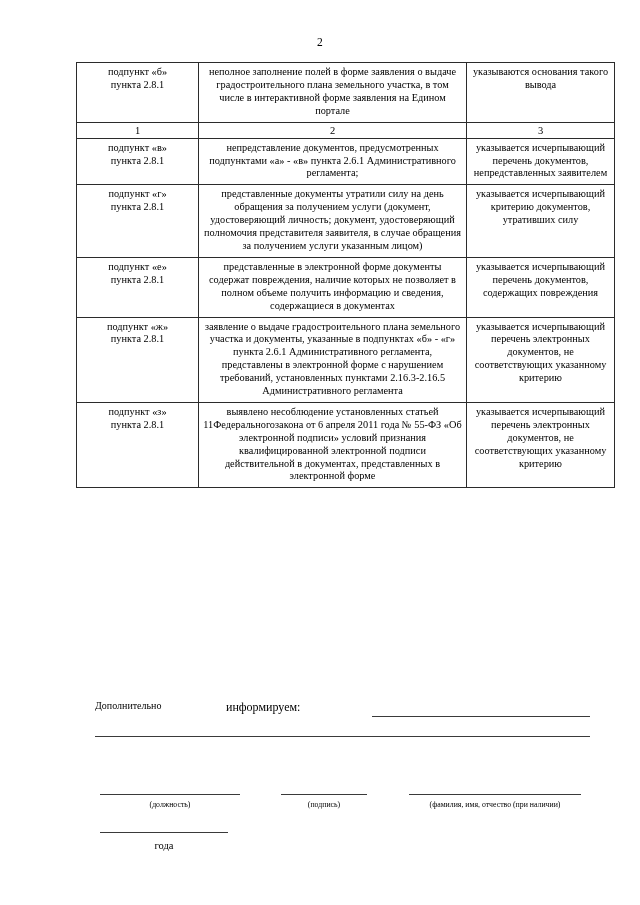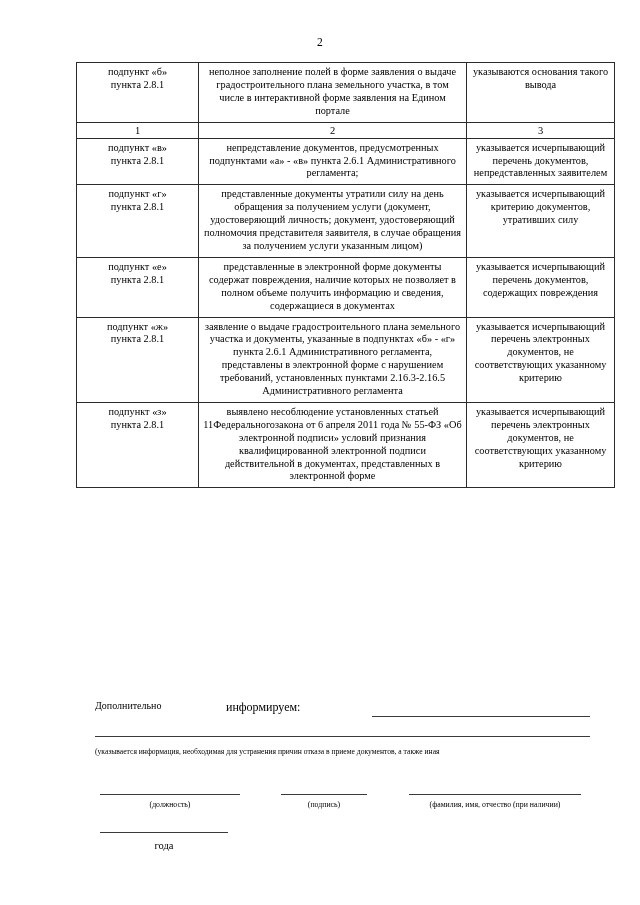--- a/index.html
+++ b/index.html
@@ -220,21 +220,20 @@
   <div class="footer">
 
     <div class="addl-row">
       <div class="addl-word-1">Дополнительно</div>
       <div class="addl-word-2">информируем:</div>
       <div class="addl-line-right"></div>
       <div class="addl-line-full"></div>
     </div>
 
     <div class="hint">
-      <span>(указывается информация, необходимая для устранения причин отказа в приеме документов, а также иная</span>
     </div>
 
     <div class="sig-row">
       <div class="sig-line sig-1-line"></div>
       <div class="sig-cap sig-1-cap">(должность)</div>
 
       <div class="sig-line sig-2-line"></div>
       <div class="sig-cap sig-2-cap">(подпись)</div>
 
       <div class="sig-line sig-3-line"></div>

